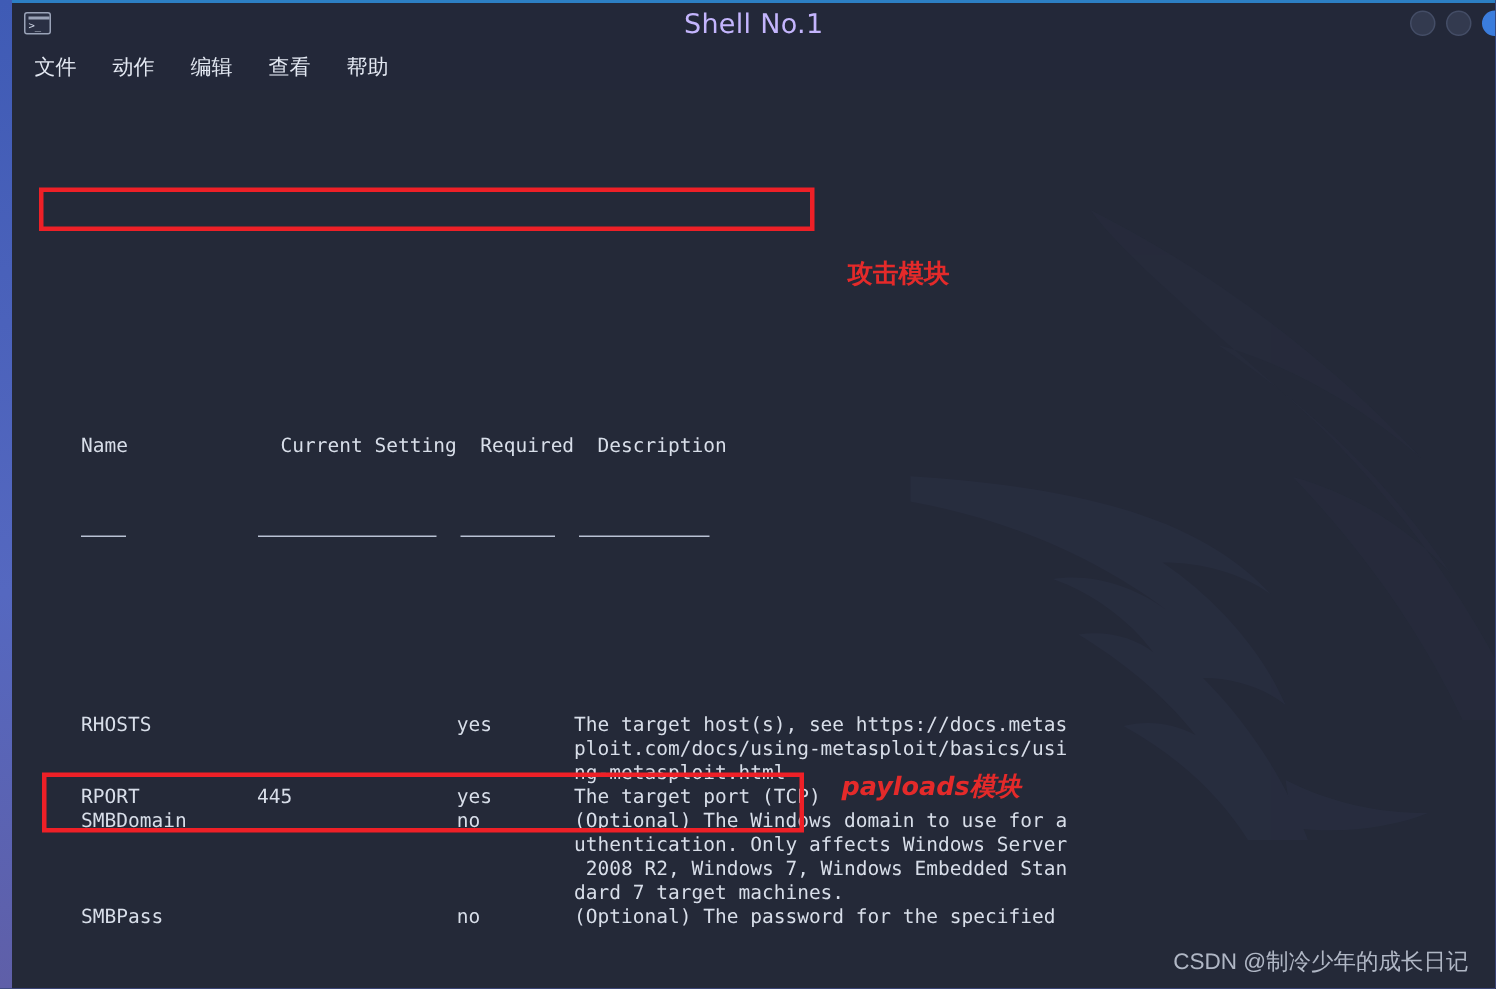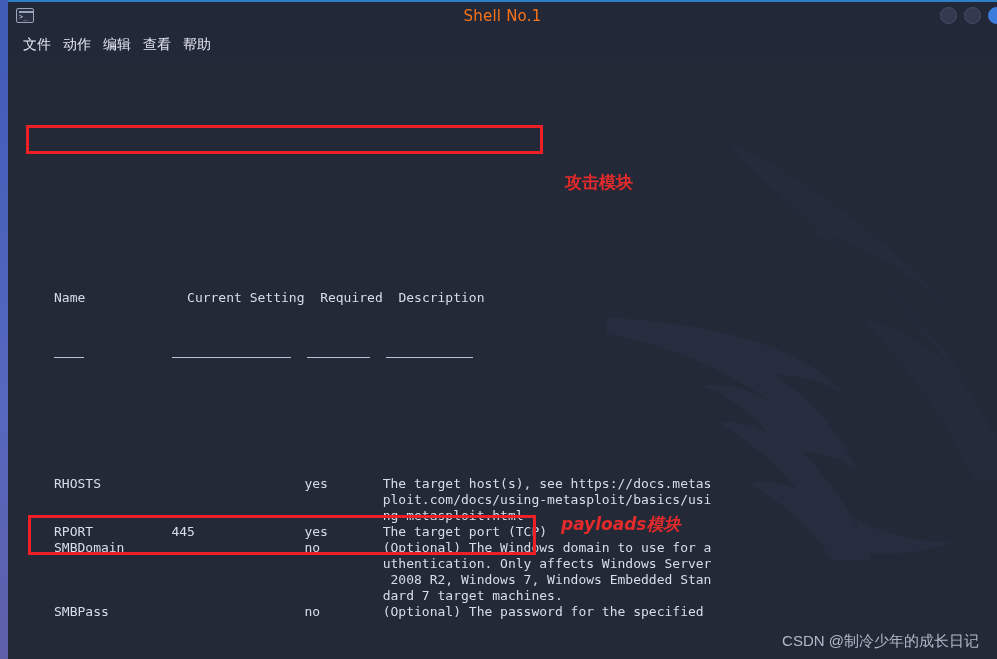--- a/index.html
+++ b/index.html
@@ -67,22 +67,22 @@
     font-size: 7px;
     line-height: 10px;
     color: #cfd6e6;
     font-family: "DejaVu Sans Mono", monospace;
   }
 
   .title-text {
     width: 100%;
     text-align: center;
     font-family: "DejaVu Sans", sans-serif;
-    font-size: 15px;
-    color: #f97316;
+    font-size: 18px;
+    color: #c4b5fd;
     letter-spacing: .2px;
   }
 
   .win-controls {
     position: absolute;
     right: -8px;
     top: 5px;
     display: flex;
     gap: 7px;
   }
@@ -97,21 +97,21 @@
     border-color: #3b7ddd;
   }
 
   
   .menubar {
     height: 30px;
     background: #232839;
     display: flex;
     align-items: center;
     padding-left: 12px;
-    gap: 6px;
+    gap: 18px;
     flex: 0 0 auto;
   }
   .menu-item {
     font-family: "DejaVu Sans", sans-serif;
     font-size: 14px;
     color: #e3e8f2;
     padding: 2px 3px;
     cursor: default;
   }
 

